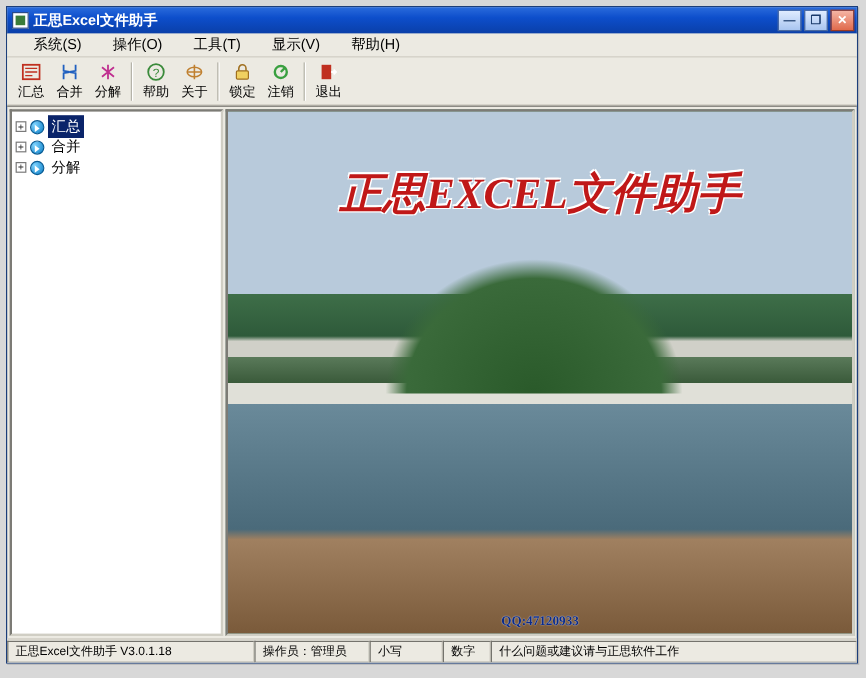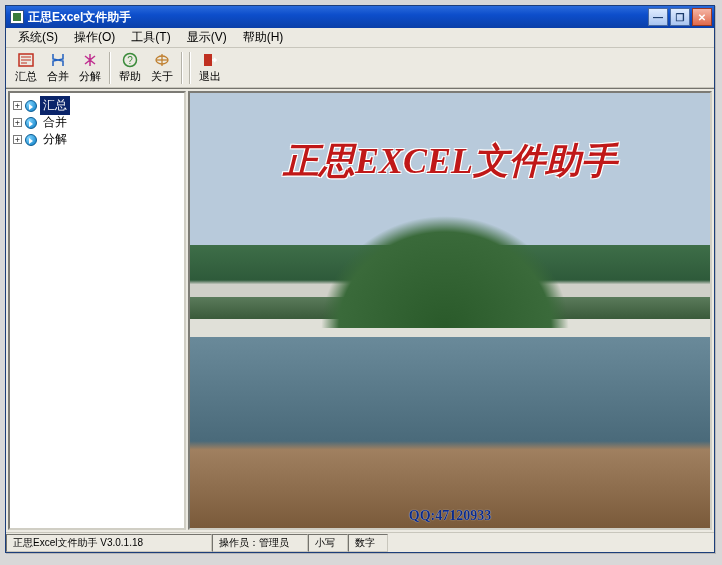--- a/index.html
+++ b/index.html
@@ -68,20 +68,21 @@
     background: #eceae2;
     border-bottom: 1px solid #c8c6bc;
     display: flex;
     align-items: center;
     padding-left: 6px;
     gap: 4px;
   }
   .menu-item {
     padding: 2px 6px;
     cursor: default;
+    margin-left: 10px;
   }
   
   .toolbar {
     height: 40px;
     background: #eceae2;
     border-bottom: 1px solid #c8c6bc;
     display: flex;
     align-items: center;
     padding: 2px 4px;
     gap: 0;
@@ -188,21 +189,21 @@
     font-size: 36px;
     font-weight: bold;
     font-style: italic;
     text-shadow: 1px 1px 0 #fff, -1px -1px 0 #fff, 1px -1px 0 #fff, -1px 1px 0 #fff;
   }
   .footer-overlay {
     position: absolute;
     bottom: 4px; left: 0; right: 0;
     text-align: left;
     color: #0a2a8a;
-    font-size: 14px;
+    font-size: 11px;
     font-family: "SimSun","宋体",serif;
     font-weight: bold;
     text-shadow: 0 0 1px #fff;
     display:flex; justify-content:center; gap:18px;
   }
   
   .statusbar {
     height: 20px;
     background: #eceae2;
     display: flex;
@@ -280,20 +281,36 @@
         <svg class="tb-icon" viewBox="0 0 16 16">
             <path d="M2 8a6 4 0 1 0 12 0 6 4 0 1 0-12 0" fill="none" stroke="#c08030" stroke-width="1.3"></path>
             <path d="M8 2v12" stroke="#c08030" stroke-width="1.3"></path>
             <path d="M2 8h12" stroke="#c08030" stroke-width="1.3"></path>
           </svg>
         <span>关于</span>
       </div>
     </div>
     <div class="tb-sep"></div>
 
+    <div class="tb-group">
+      <div class="tb-btn">
+        <svg class="tb-icon" viewBox="0 0 16 16">
+            <rect x="3" y="7" width="10" height="7" rx="1" fill="#f0d060" stroke="#a07020"></rect>
+            <path d="M5 7V5a3 3 0 0 1 6 0v2" fill="none" stroke="#a07020" stroke-width="1.3"></path>
+          </svg>
+        <span>锁定</span>
+      </div>
+      <div class="tb-btn">
+        <svg class="tb-icon" viewBox="0 0 16 16">
+            <circle cx="8" cy="8" r="5" fill="none" stroke="#3aa040" stroke-width="2"></circle>
+            <path d="M8 8l4-4" stroke="#3aa040" stroke-width="2"></path>
+          </svg>
+        <span>注销</span>
+      </div>
+    </div>
     <div class="tb-sep"></div>
 
     <div class="tb-group">
       <div class="tb-btn">
         <svg class="tb-icon" viewBox="0 0 16 16">
             <rect x="2" y="2" width="8" height="12" fill="#c03020"></rect>
             <path d="M10 8h4m-2-2 2 2-2 2" fill="none" stroke="#fff" stroke-width="1.5"></path>
           </svg>
         <span>退出</span>
       </div>
@@ -327,17 +344,18 @@
       <div class="footer-overlay">
         <span>QQ:47120933</span>
       </div>
     </div>
 
   </div>
 
   <div class="statusbar">
     <div class="status-cell" style="width:206px">正思Excel文件助手 V3.0.1.18</div>
     <div class="status-cell" style="width:96px">操作员：管理员</div>
-    <div class="status-cell" style="width:40px">小写</div>
+    <div class="status-cell" style="width:61px">小写</div>
     <div class="status-cell" style="width:40px">数字</div>
+    <div class="status-cell" style="flex:1">什么问题或建议请与正思软件工作</div>
   </div>
 
 </div>
 
 </body></html>

